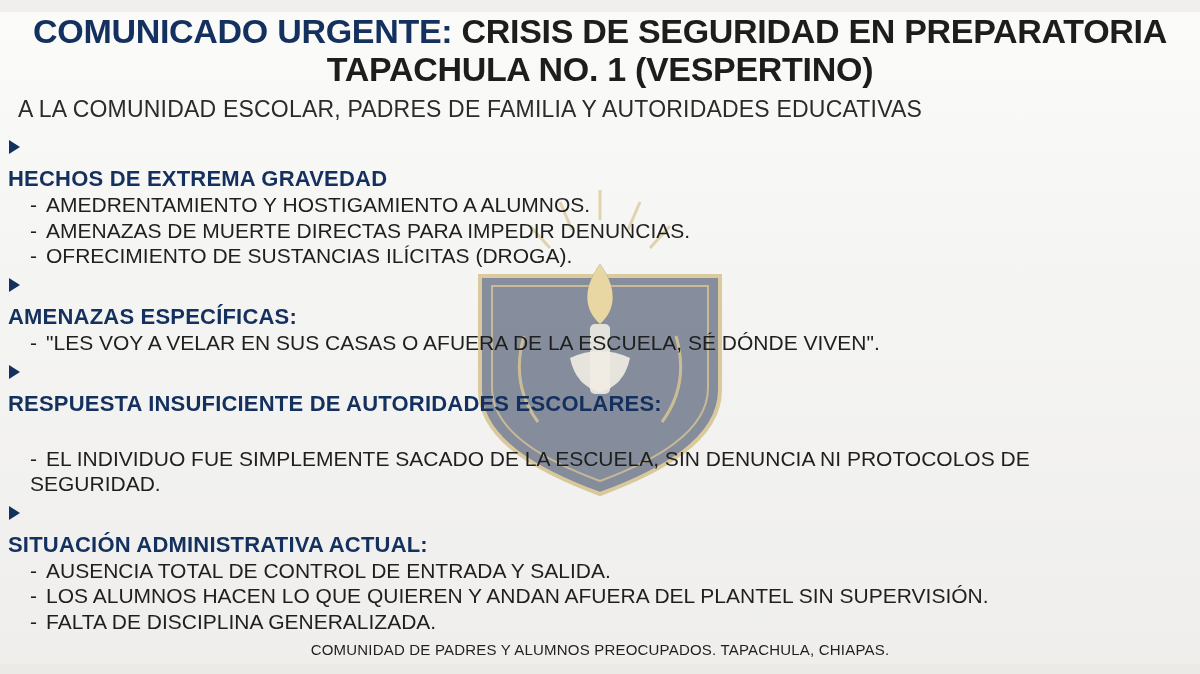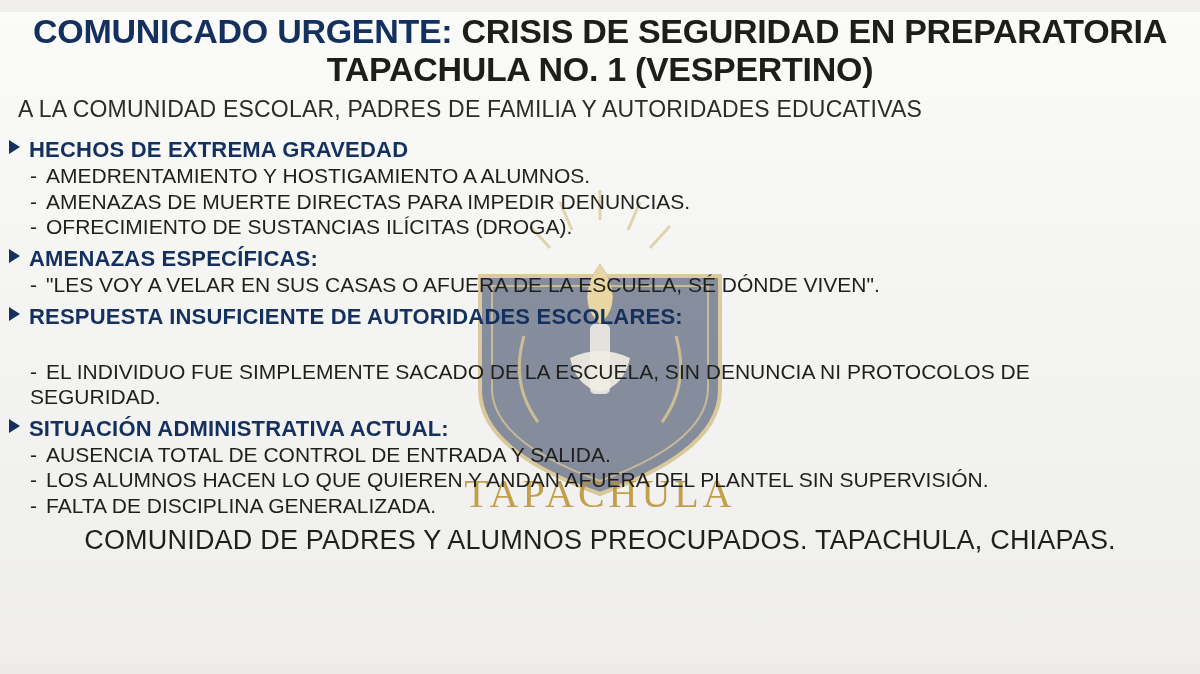--- a/index.html
+++ b/index.html
@@ -96,20 +96,21 @@
   }
   .sec-head {
     display: flex;
     align-items: flex-start;
     gap: 7px;
     font-weight: bold;
     font-size: 22px;
     color: #14305e;
     letter-spacing: 0.2px;
     margin-left: -10px;
+    flex-direction: column;
   }
   .bullet-arrow {
     flex: 0 0 auto;
     width: 14px;
     height: 22px;
     position: relative;
     top: 2px;
   }
   .bullet-arrow svg { display: block; }
   .bullet-line {
@@ -117,21 +118,21 @@
     color: #1f1f1d;
     line-height: 1.22;
     margin-left: 12px;
     white-space: nowrap;
   }
   .bullet-line.wrap { white-space: normal; max-width: 1120px; margin-top: 29px; }
   .dash { display: inline-block; width: 16px; }
 
   .footer {
     text-align: center;
-    font-size: 27px;
+    font-size: 15px;
     color: #1f1f1d;
     margin-top: 0;
     letter-spacing: 0.2px;
   }
 </style>
 </head>
 <body>
 
 <div class="poster">
 
@@ -155,21 +156,20 @@
       <path d="M180 96 C196 118 198 140 180 156 C162 140 164 118 180 96 Z" fill="#e0bf63"></path>
       <rect x="170" y="156" width="20" height="70" rx="5" fill="#e8e4d8" opacity="0.9"></rect>
       <path d="M150 190 q30 -14 60 0 q-6 28 -30 34 q-24 -6 -30 -34 Z" fill="#efe9da" opacity="0.9"></path>
 
       <g stroke="#c2a04a" stroke-width="3" fill="none" opacity="0.85">
         <path d="M104 168 q-14 48 14 86"></path>
         <path d="M256 168 q14 48 -14 86"></path>
       </g>
     </svg>
   </div>
-  <div class="wm-text">TAPACHULA</div>
 
   <div class="content">
 
     <h1 class="headline">
       <span class="lead">COMUNICADO URGENTE:</span><span> CRISIS DE SEGURIDAD EN PREPARATORIA TAPACHULA NO. 1 (VESPERTINO)</span>
     </h1>
 
     <div class="subhead">A LA COMUNIDAD ESCOLAR, PADRES DE FAMILIA Y AUTORIDADES EDUCATIVAS</div>
 
     <div class="sections">

